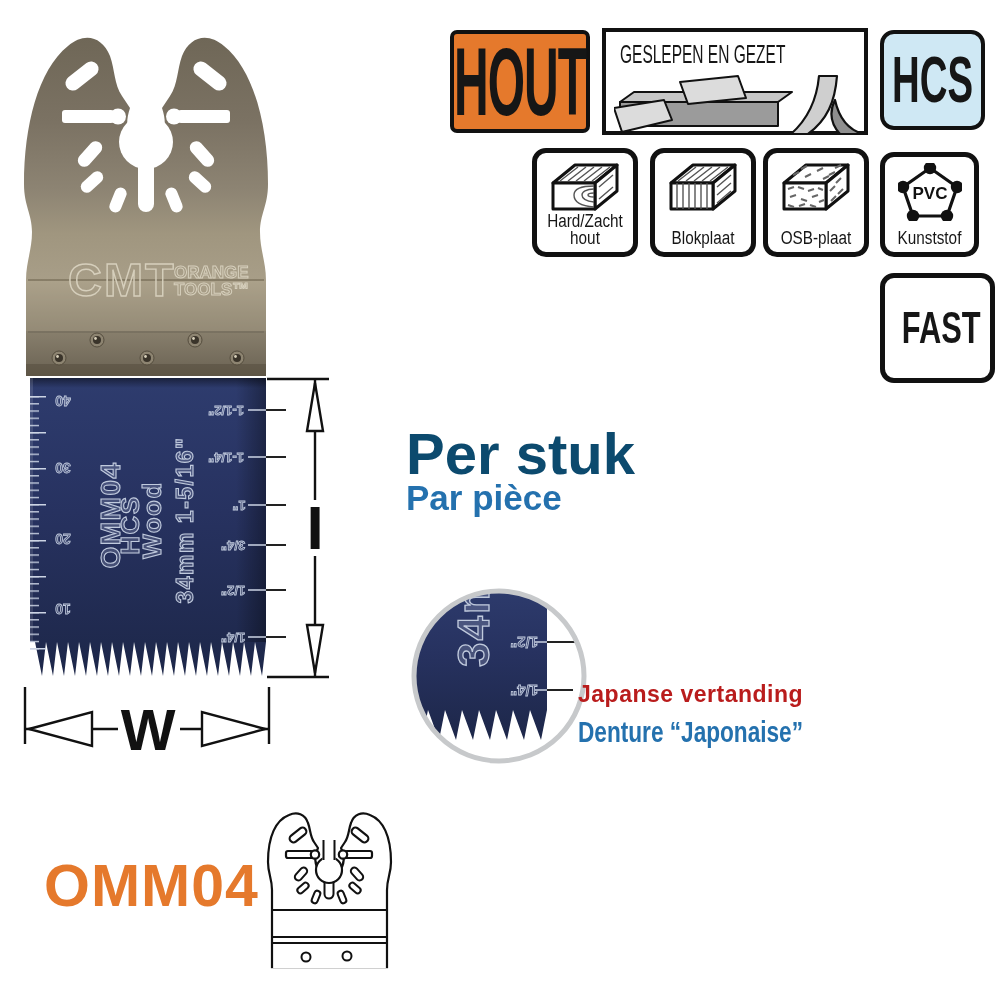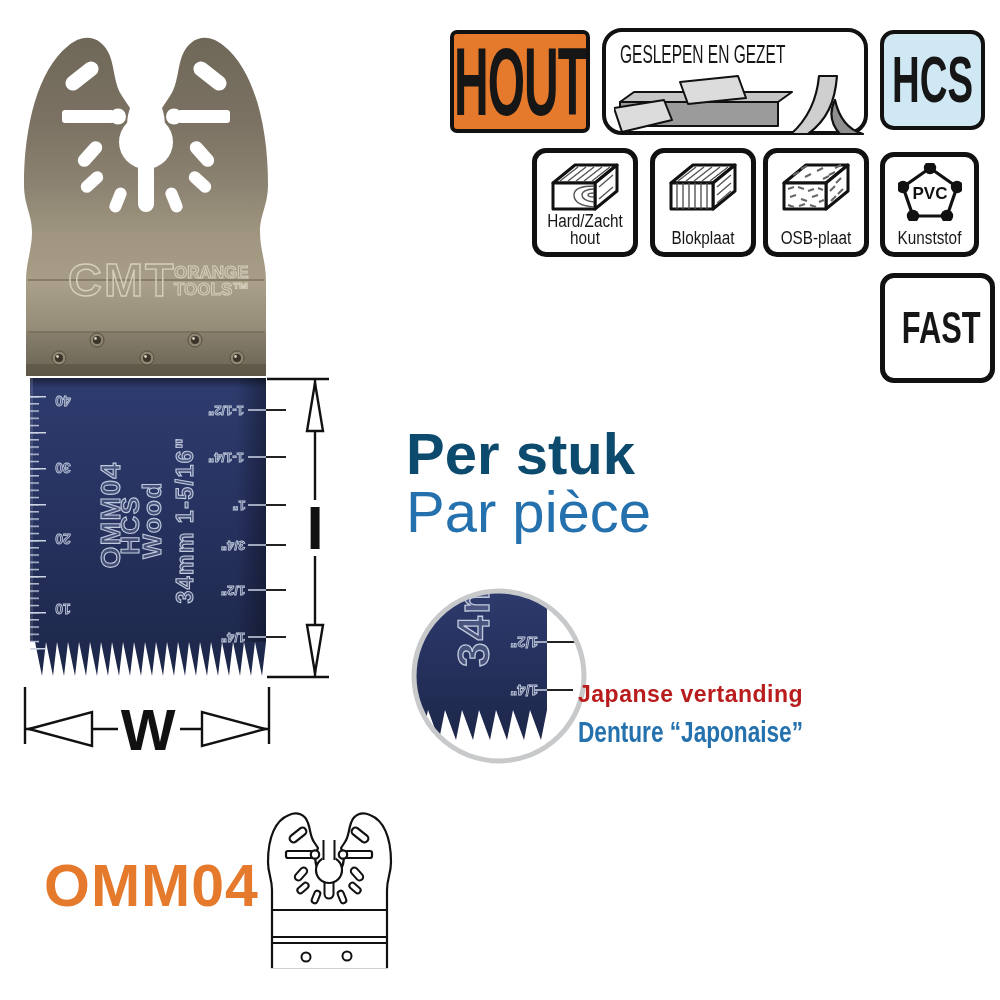--- a/index.html
+++ b/index.html
@@ -5,41 +5,41 @@
   html,body{margin:0;padding:0;background:#fff;}
   .stage{position:relative;width:1000px;height:1000px;background:#fff;overflow:hidden;
          font-family:"Liberation Sans",sans-serif;}
   .abs{position:absolute;}
   .badge{box-sizing:border-box;border:4px solid #111;border-radius:10px;background:#fff;
          display:flex;align-items:center;justify-content:center;}
   .cond{display:inline-block;white-space:nowrap;}
   
   .hout{left:450px;top:30px;width:140px;height:103px;background:#e5792c;border-radius:7px;}
   .hout span{font-weight:bold;font-size:96px;transform:scaleX(.5);color:#161616;letter-spacing:-2px;}
-  .geslepen{left:602px;top:28px;width:266px;height:107px;border-radius:20px;
+  .geslepen{left:602px;top:28px;width:266px;height:107px;border-radius:0;
             display:block;}
   .geslepen .title{position:absolute;left:14px;top:8px;font-size:25px;color:#161616;
             transform:scaleX(.62);transform-origin:left top;letter-spacing:0;}
   .hcs{left:880px;top:30px;width:105px;height:100px;background:#cfe8f4;border-radius:14px;}
   .hcs span{font-weight:bold;font-size:64px;transform:scaleX(.6);color:#161616;}
   
   .mat{top:148px;width:106px;height:109px;border:5px solid #111;border-radius:14px;
        display:flex;flex-direction:column;align-items:center;justify-content:flex-start;}
   .mat .lbl{position:absolute;bottom:5px;left:0;right:0;text-align:center;font-size:18px;
        line-height:17px;color:#161616;transform:scaleX(.85);}
   
   .fastcut{left:880px;top:273px;width:105px;height:100px;border:5px solid #111;border-radius:14px;
        overflow:hidden;background:#fff;display:flex;flex-direction:row;}
   .fastcut .fast{flex:0 0 55%;display:flex;align-items:center;justify-content:center;}
   .fastcut .fast span{font-weight:bold;font-size:44px;transform:scaleX(.7);color:#161616;}
   .fastcut .cut{flex:1;background:#a16207;display:flex;align-items:center;justify-content:center;}
   .fastcut .cut span{font-weight:bold;font-size:36px;transform:scaleX(.85);color:#fff;letter-spacing:2px;}
   
   .unit-nl{left:406px;top:420px;font-size:58px;font-weight:bold;color:#0c4a6e;}
-  .unit-fr{left:406px;top:478px;font-size:58px;font-weight:normal;color:#2471ae;}
+  .unit-fr{left:406px;top:478px;font-size:35px;font-weight:bold;color:#2471ae;}
   
   .tooth-nl{left:578px;top:681px;font-size:23px;font-weight:bold;color:#b91c1c;letter-spacing:.5px;}
   .tooth-fr{left:578px;top:716px;font-size:29px;font-weight:bold;color:#2471ae;
             transform:scaleX(.78);transform-origin:left top;}
   
   .sku{left:44px;top:852px;font-size:59px;font-weight:bold;color:#e5792c;letter-spacing:1px;}
   svg text{font-family:"Liberation Sans",sans-serif;}
   .engrave{fill:rgba(220,228,244,.18);stroke:#c0cadd;}
 </style>
 </head>

